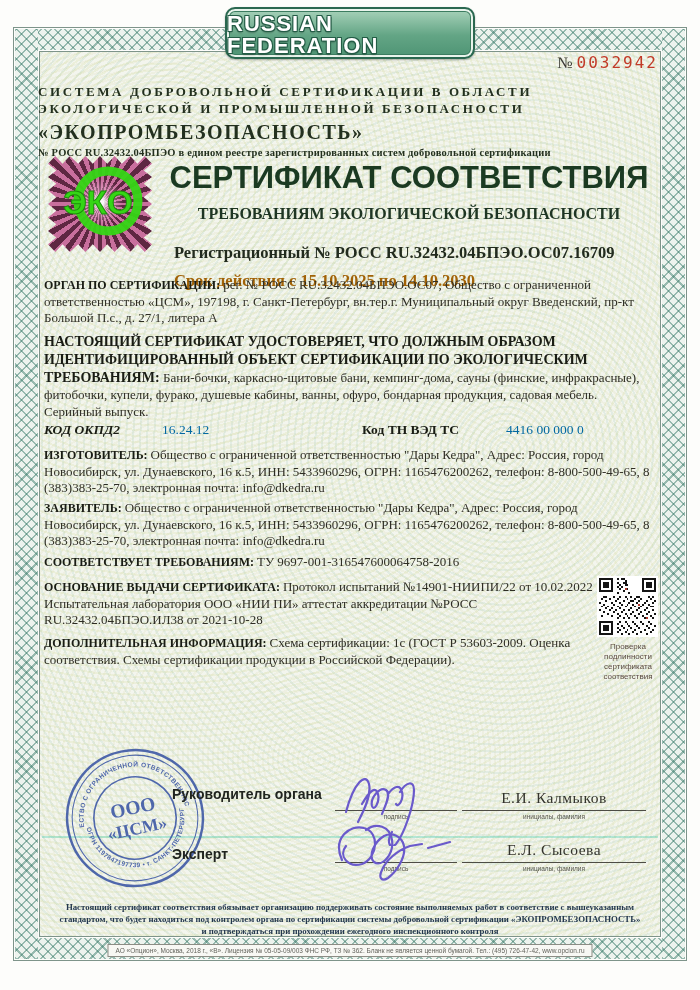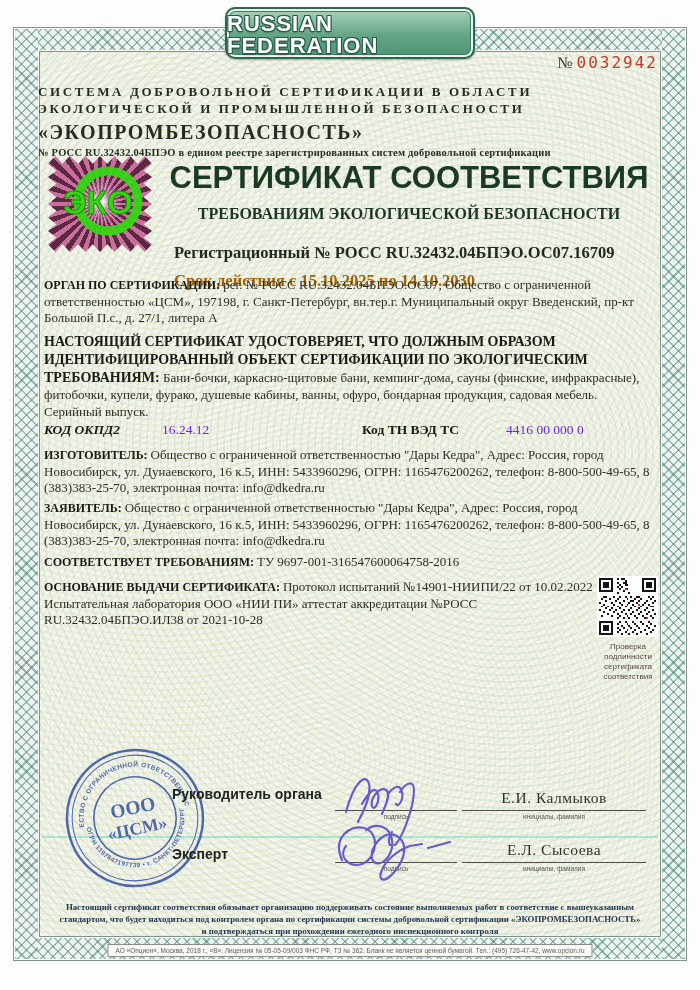--- a/index.html
+++ b/index.html
@@ -77,21 +77,21 @@
   .p-organ { top:277px; }
   .p-cert  { top:333px; }
   .p-izg   { top:447px; }
   .p-zayav { top:500px; }
   .p-sootv { top:554px; }
   .p-osn   { top:579px; right:105px; }
   .p-dop   { top:635px; right:105px; }
   
   .codes { position:absolute; left:44px; right:44px; top:421px; height:18px; font:400 13.5px/18px "Liberation Serif", serif; }
   .codes .c-lbl { position:absolute; font-weight:700; color:#191c14; white-space:nowrap; }
-  .codes .c-val { position:absolute; white-space:nowrap; color:#6d28d9; }
+  .codes .c-val { position:absolute; white-space:nowrap; color:#0369a1; }
   .okpd2-l { left:0;font-style:italic; }   .okpd2-v { left:118px; }
   .tnved-l { left:318px; } .tnved-v { left:462px; }
   
   .qr { position:absolute; left:597px; top:576px; width:61px; height:61px; background:#fff; padding:2px; }
   .qr svg { width:100%; height:100%; }
   .qr-caption { position:absolute; left:590px; top:642px; width:76px; font:400 8px/10px "Liberation Sans", sans-serif; color:#5a4a42; text-align:center; }
   
   .scanline { position:absolute; left:42px; right:42px; top:836px; height:2px; background:rgba(0,190,150,.26); }
   .stamp { position:absolute; left:63px; top:746px; width:144px; height:144px; opacity:.88; }
   .role { position:absolute; left:172px; font:700 14px/17px "Liberation Sans", sans-serif; color:#20241f; white-space:nowrap; z-index:2; }
@@ -173,20 +173,21 @@
   </div>
 
   <p class="para p-izg"><span class="lbl">ИЗГОТОВИТЕЛЬ:</span><span>Общество с ограниченной ответственностью "Дары Кедра", Адрес: Россия, город Новосибирск, ул. Дунаевского, 16 к.5, ИНН: 5433960296, ОГРН: 1165476200262, телефон: 8-800-500-49-65, 8 (383)383-25-70, электронная почта: info@dkedra.ru</span></p>
 
   <p class="para p-zayav"><span class="lbl">ЗАЯВИТЕЛЬ:</span><span>Общество с ограниченной ответственностью "Дары Кедра", Адрес: Россия, город Новосибирск, ул. Дунаевского, 16 к.5, ИНН: 5433960296, ОГРН: 1165476200262, телефон: 8-800-500-49-65, 8 (383)383-25-70, электронная почта: info@dkedra.ru</span></p>
 
   <p class="para p-sootv"><span class="lbl">СООТВЕТСТВУЕТ ТРЕБОВАНИЯМ:</span><span>ТУ 9697-001-316547600064758-2016</span></p>
 
   <p class="para p-osn"><span class="lbl">ОСНОВАНИЕ ВЫДАЧИ СЕРТИФИКАТА:</span><span>Протокол испытаний №14901-НИИПИ/22 от 10.02.2022 Испытательная лаборатория ООО «НИИ ПИ» аттестат аккредитации №РОСС RU.32432.04БПЭО.ИЛ38 от 2021-10-28</span></p>
 
+  <p class="para p-dop"><span class="lbl">ДОПОЛНИТЕЛЬНАЯ ИНФОРМАЦИЯ:</span><span>Схема сертификации: 1с (ГОСТ Р 53603-2009. Оценка соответствия. Схемы сертификации продукции в Российской Федерации).</span></p>
 
   <div class="qr">
     <svg viewBox="0 0 29 29" shape-rendering="crispEdges">
       <rect x="0" y="0" width="29" height="29" fill="#fff"></rect>
       <g fill="#141414">
         <rect x="0" y="0" width="7" height="7"></rect>
           <rect x="1" y="1" width="5" height="5" fill="#fff"></rect>
           <rect x="2" y="2" width="3" height="3"></rect>
         <rect x="22" y="0" width="7" height="7"></rect>
           <rect x="23" y="1" width="5" height="5" fill="#fff"></rect>

